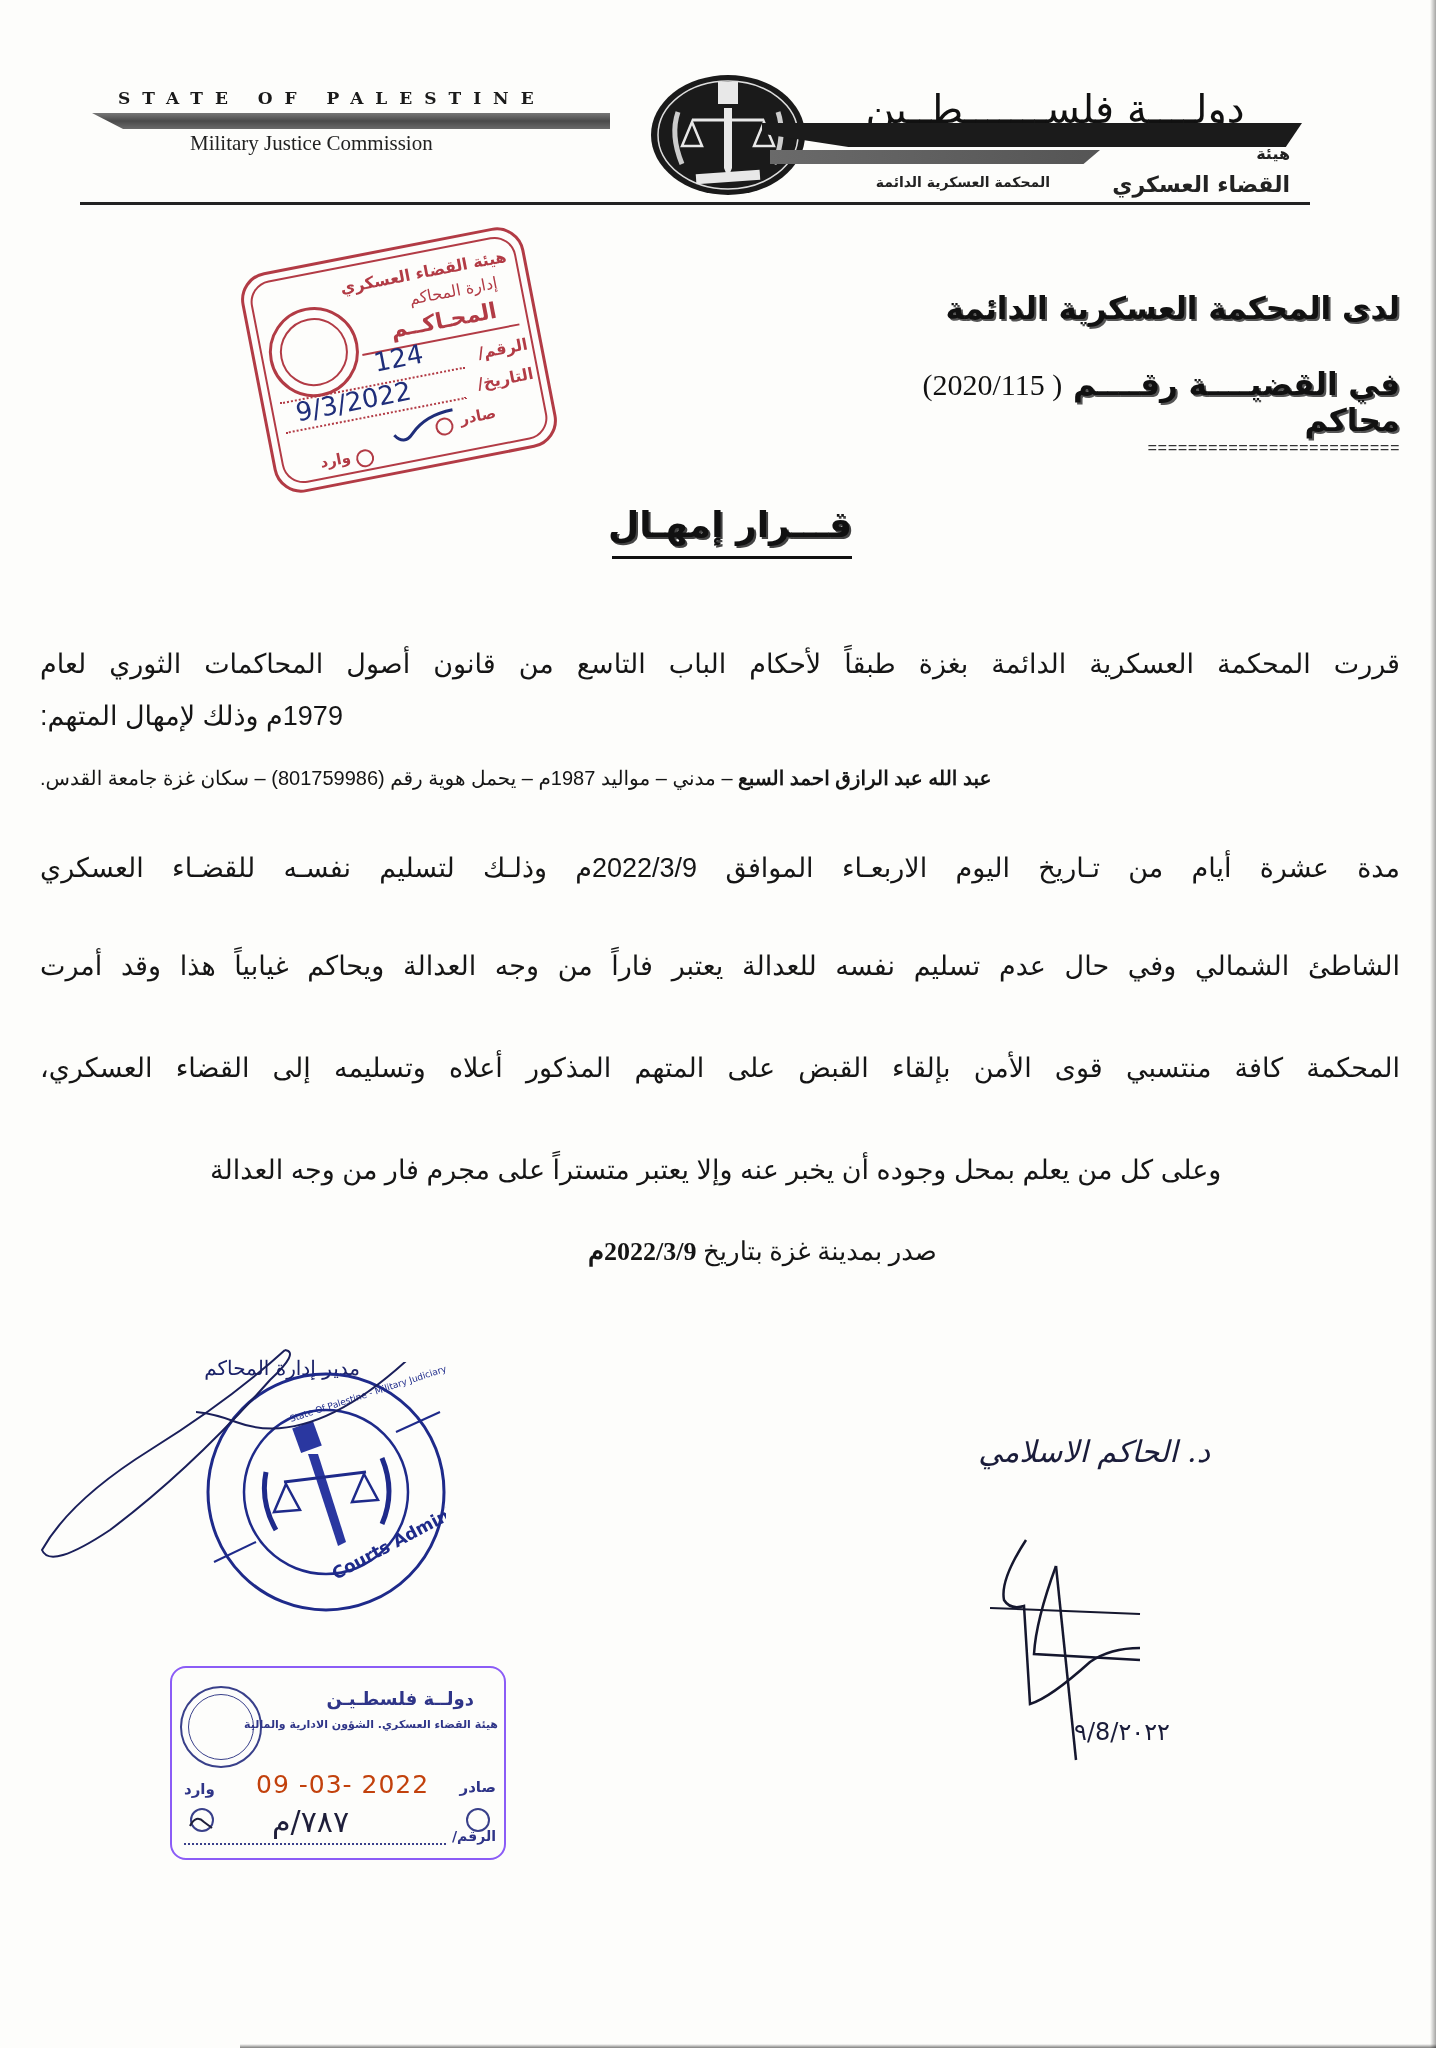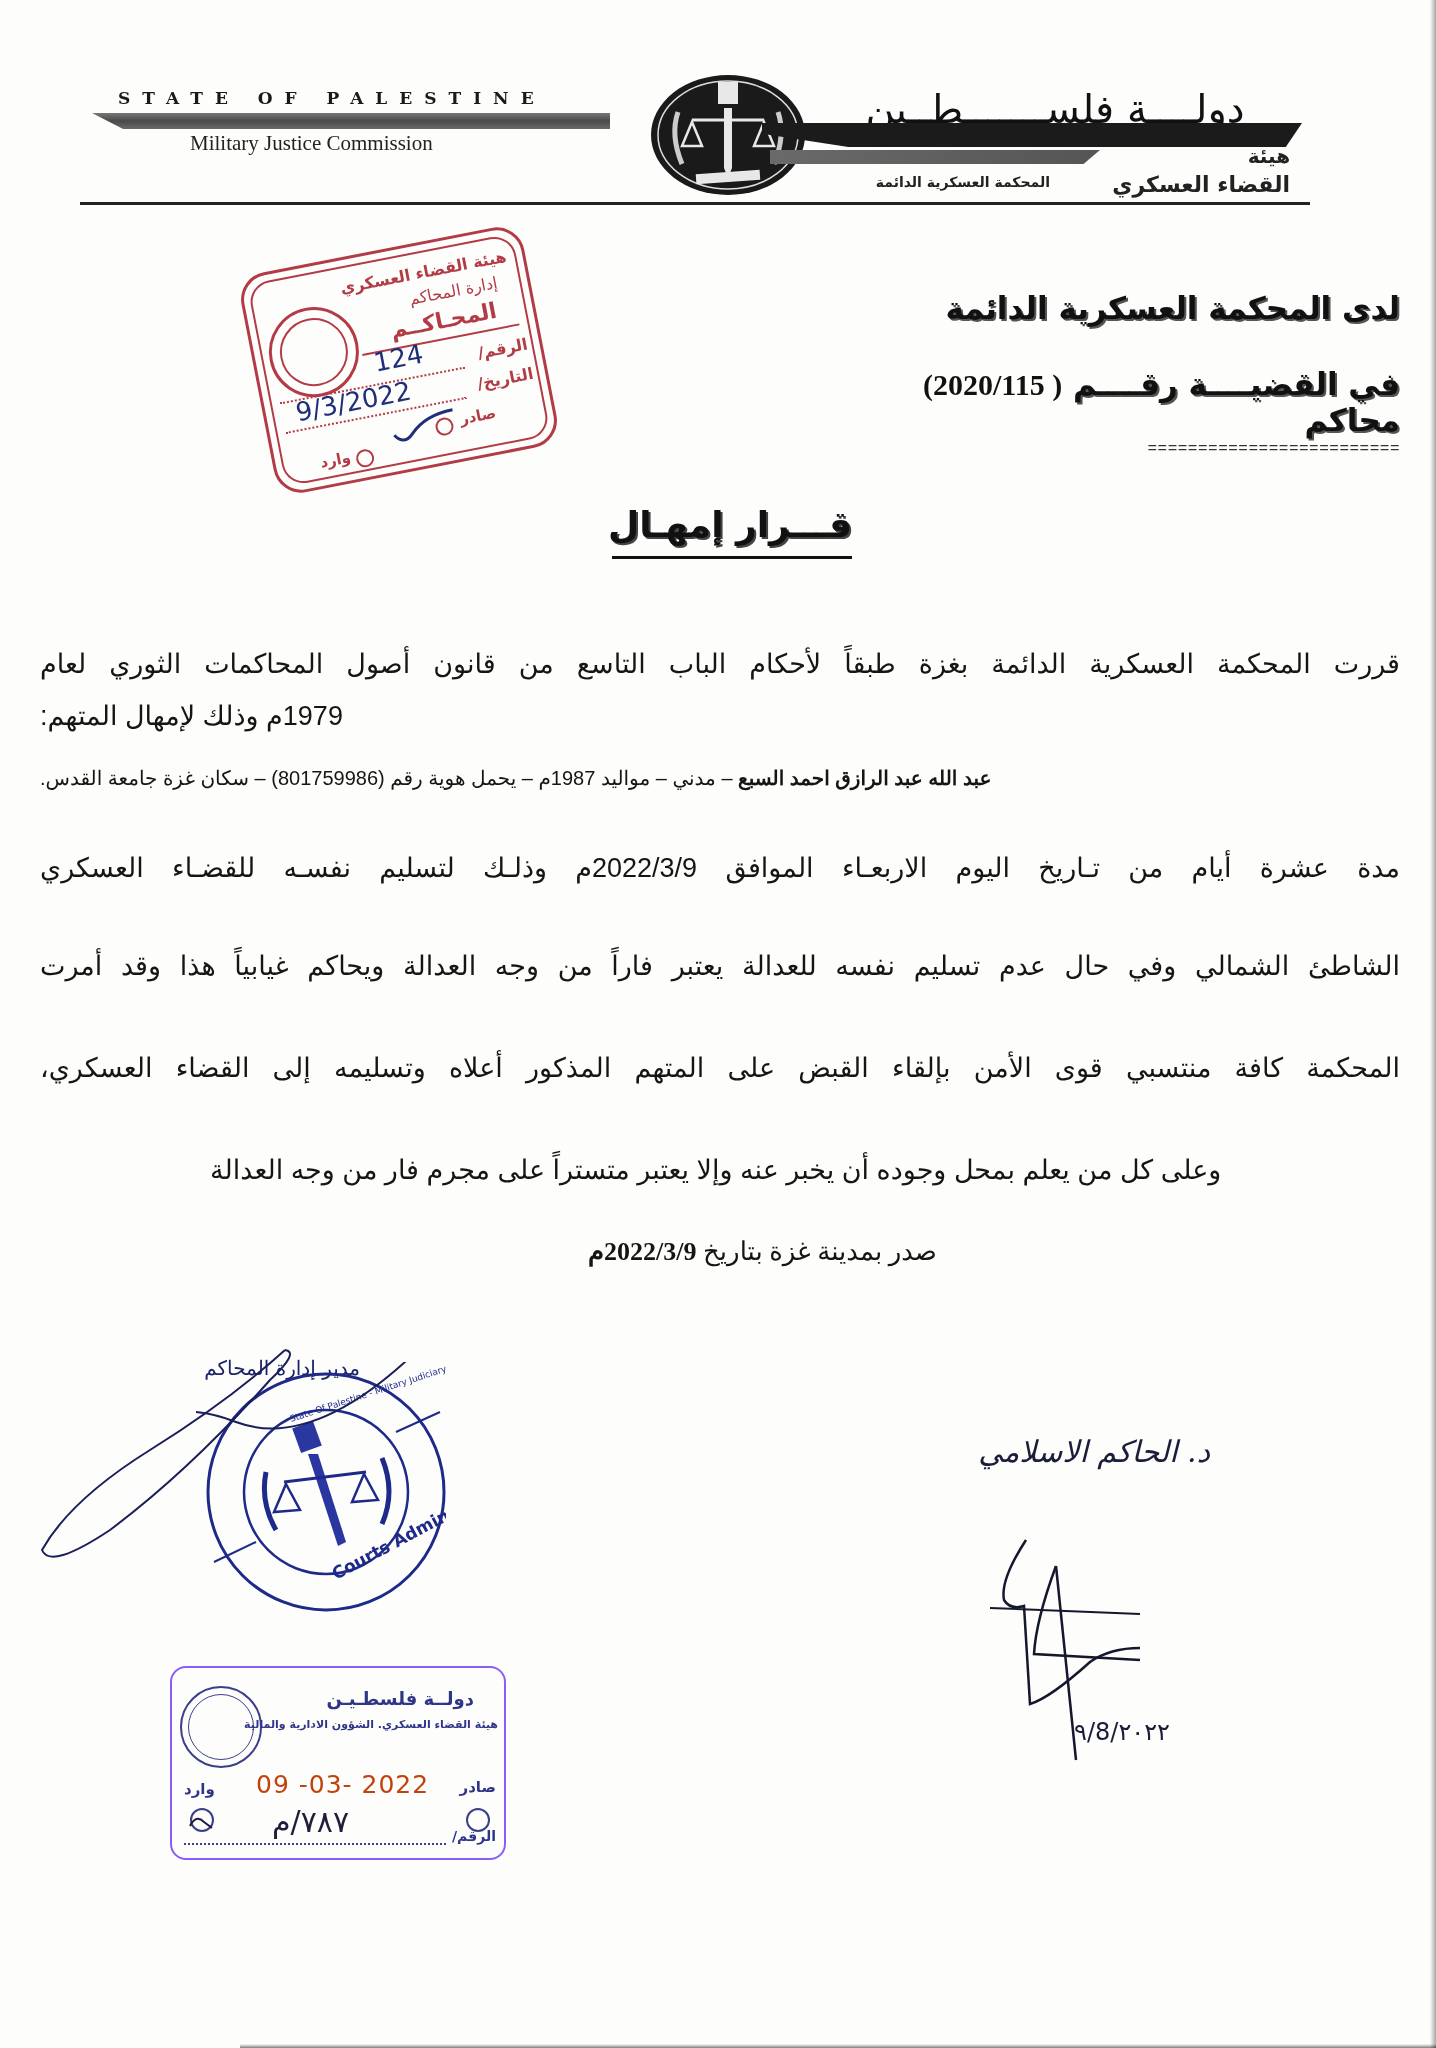--- a/index.html
+++ b/index.html
@@ -32,21 +32,21 @@
   .ar-bar1 {
     left:762px; top:123px; width:540px; height:24px;
     background:#1b1b1b;
     clip-path:polygon(0 0,100% 0,97% 100%,16% 100%,0 45%);
   }
   .ar-bar2 {
     left:770px; top:150px; width:330px; height:14px;
     background:linear-gradient(90deg,#6a6a6a,#555);
     clip-path:polygon(0 0,100% 0,95% 100%,0 100%);
   }
-  .ar-hay { left:1180px; top:144px; width:110px; text-align:right; direction:rtl; font-size:20px; font-weight:bold; color:#222; }
+  .ar-hay { left:1180px; top:144px; width:110px; text-align:right; direction:rtl; font-size:16px; font-weight:bold; color:#222; }
   .ar-qada { left:1060px; top:172px; width:230px; text-align:right; direction:rtl; font-size:22px; font-weight:bold; color:#222; }
   .ar-court { left:830px; top:174px; width:220px; text-align:right; direction:rtl; font-size:14px; font-weight:bold; color:#222; }
   .emblem {
     left:648px; top:72px; width:160px; height:126px;
   }
   .header-rule { left:80px; top:202px; width:1230px; height:3px; background:#222; }
 
   
   .red-stamp {
     left:255px; top:248px; width:282px; height:218px;
@@ -72,21 +72,21 @@
 
   
   .case-court {
     left:900px; top:290px; width:500px; text-align:right; direction:rtl;
     font-size:31px; font-weight:bold; color:#111; text-shadow:2px 2px 0 #555;
   }
   .case-no {
     left:820px; top:366px; width:580px; text-align:right; direction:rtl;
     font-size:31px; font-weight:bold; color:#111; text-shadow:2px 2px 0 #555;
   }
-  .case-no .num { font-family:"Liberation Serif", serif; font-weight:bold; text-shadow:none; font-size:30px; }
+  .case-no .num { font-family:"Liberation Serif", serif; font-weight:normal; text-shadow:none; font-size:30px; }
   .case-sep {
     left:990px; top:440px; width:410px; text-align:right;
     font-family:"Liberation Mono", monospace; font-size:16px; color:#333; letter-spacing:0.5px; white-space:nowrap; overflow:hidden;
   }
   .decision-title {
     left:600px; top:504px; width:260px; text-align:center; direction:rtl;
     font-size:36px; font-weight:bold; color:#111; text-shadow:2px 2px 0 #444;
   }
   .decision-underline { left:612px; top:556px; width:240px; height:3px; background:#111; }
 

